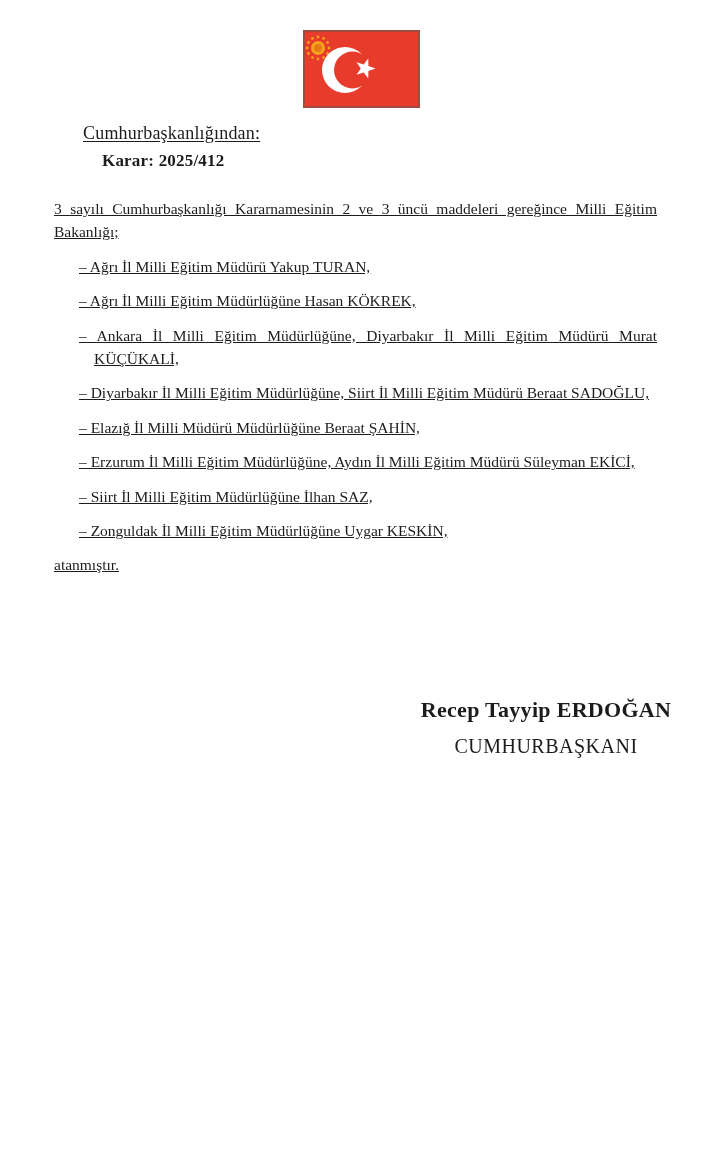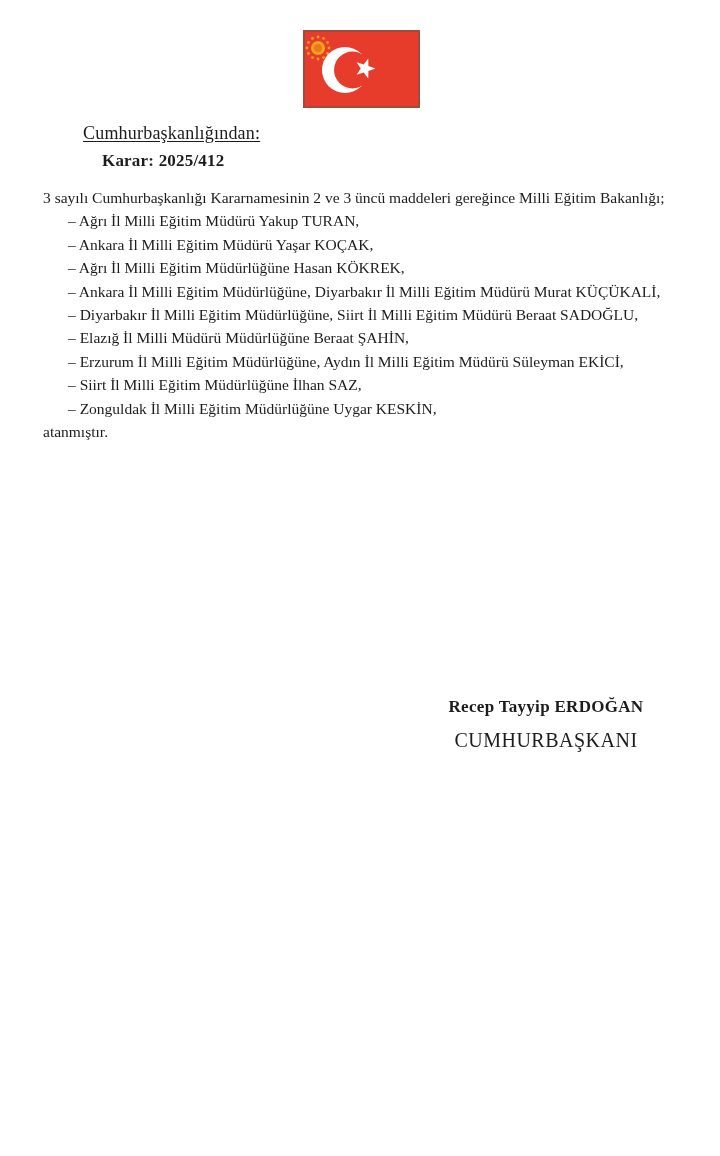--- a/index.html
+++ b/index.html
@@ -40,42 +40,42 @@
   }
   .body-block {
     position: absolute;
     left: 43px;
     top: 186px;
     width: 625px;
     font-size: 15.5px;
     line-height: 23.4px;
     text-align: justify;
   }
-  .para { margin: 0; }
+  .para { margin: 11px; text-decoration: underline; }
   .para.item {
     padding-left: 40px;
     text-indent: -15px;
   }
   .date-line {
     position: absolute;
     left: 0;
     top: 566px;
     width: 720px;
     text-align: center;
     font-size: 17px;
   }
   .signature-block {
     position: absolute;
     left: 386px;
     top: 697px;
     width: 320px;
     text-align: center;
   }
   .signature-name {
-    font-size: 17px;
+    font-size: 22px;
     font-weight: bold;
     letter-spacing: 0.3px;
   }
   .signature-title {
     margin-top: 12px;
     font-size: 20px;
     letter-spacing: 0.5px;
   }
 </style>
 </head>
@@ -114,21 +114,20 @@
       <polygon points="72.5,38.5 65.40,36.03 65.25,28.51 60.70,34.51 53.51,32.33 57.80,38.5 53.51,44.67 60.70,42.49 65.25,48.49 65.40,40.97" fill="#ffffff"></polygon>
     </svg>
   </div>
 
   <div class="heading-from">Cumhurbaşkanlığından:</div>
   <div class="heading-karar">Karar: 2025/412</div>
 
   <div class="body-block">
       <div class="para intro">3 sayılı Cumhurbaşkanlığı Kararnamesinin 2 ve 3 üncü maddeleri gereğince Milli Eğitim Bakanlığı;</div>
       <div class="para item">– Ağrı İl Milli Eğitim Müdürü Yakup TURAN,</div>
-      <div class="para item">– Ankara İl Milli Eğitim Müdürü Yaşar KOÇAK,</div>
       <div class="para item">– Ağrı İl Milli Eğitim Müdürlüğüne Hasan KÖKREK,</div>
       <div class="para item">– Ankara İl Milli Eğitim Müdürlüğüne, Diyarbakır İl Milli Eğitim Müdürü Murat KÜÇÜKALİ,</div>
       <div class="para item">– Diyarbakır İl Milli Eğitim Müdürlüğüne, Siirt İl Milli Eğitim Müdürü Beraat SADOĞLU,</div>
       <div class="para item">– Elazığ İl Milli Müdürü Müdürlüğüne Beraat ŞAHİN,</div>
       <div class="para item">– Erzurum İl Milli Eğitim Müdürlüğüne, Aydın İl Milli Eğitim Müdürü Süleyman EKİCİ,</div>
       <div class="para item">– Siirt İl Milli Eğitim Müdürlüğüne İlhan SAZ,</div>
       <div class="para item">– Zonguldak İl Milli Eğitim Müdürlüğüne Uygar KESKİN,</div>
       <div class="para plain">atanmıştır.</div>
     </div>
 

